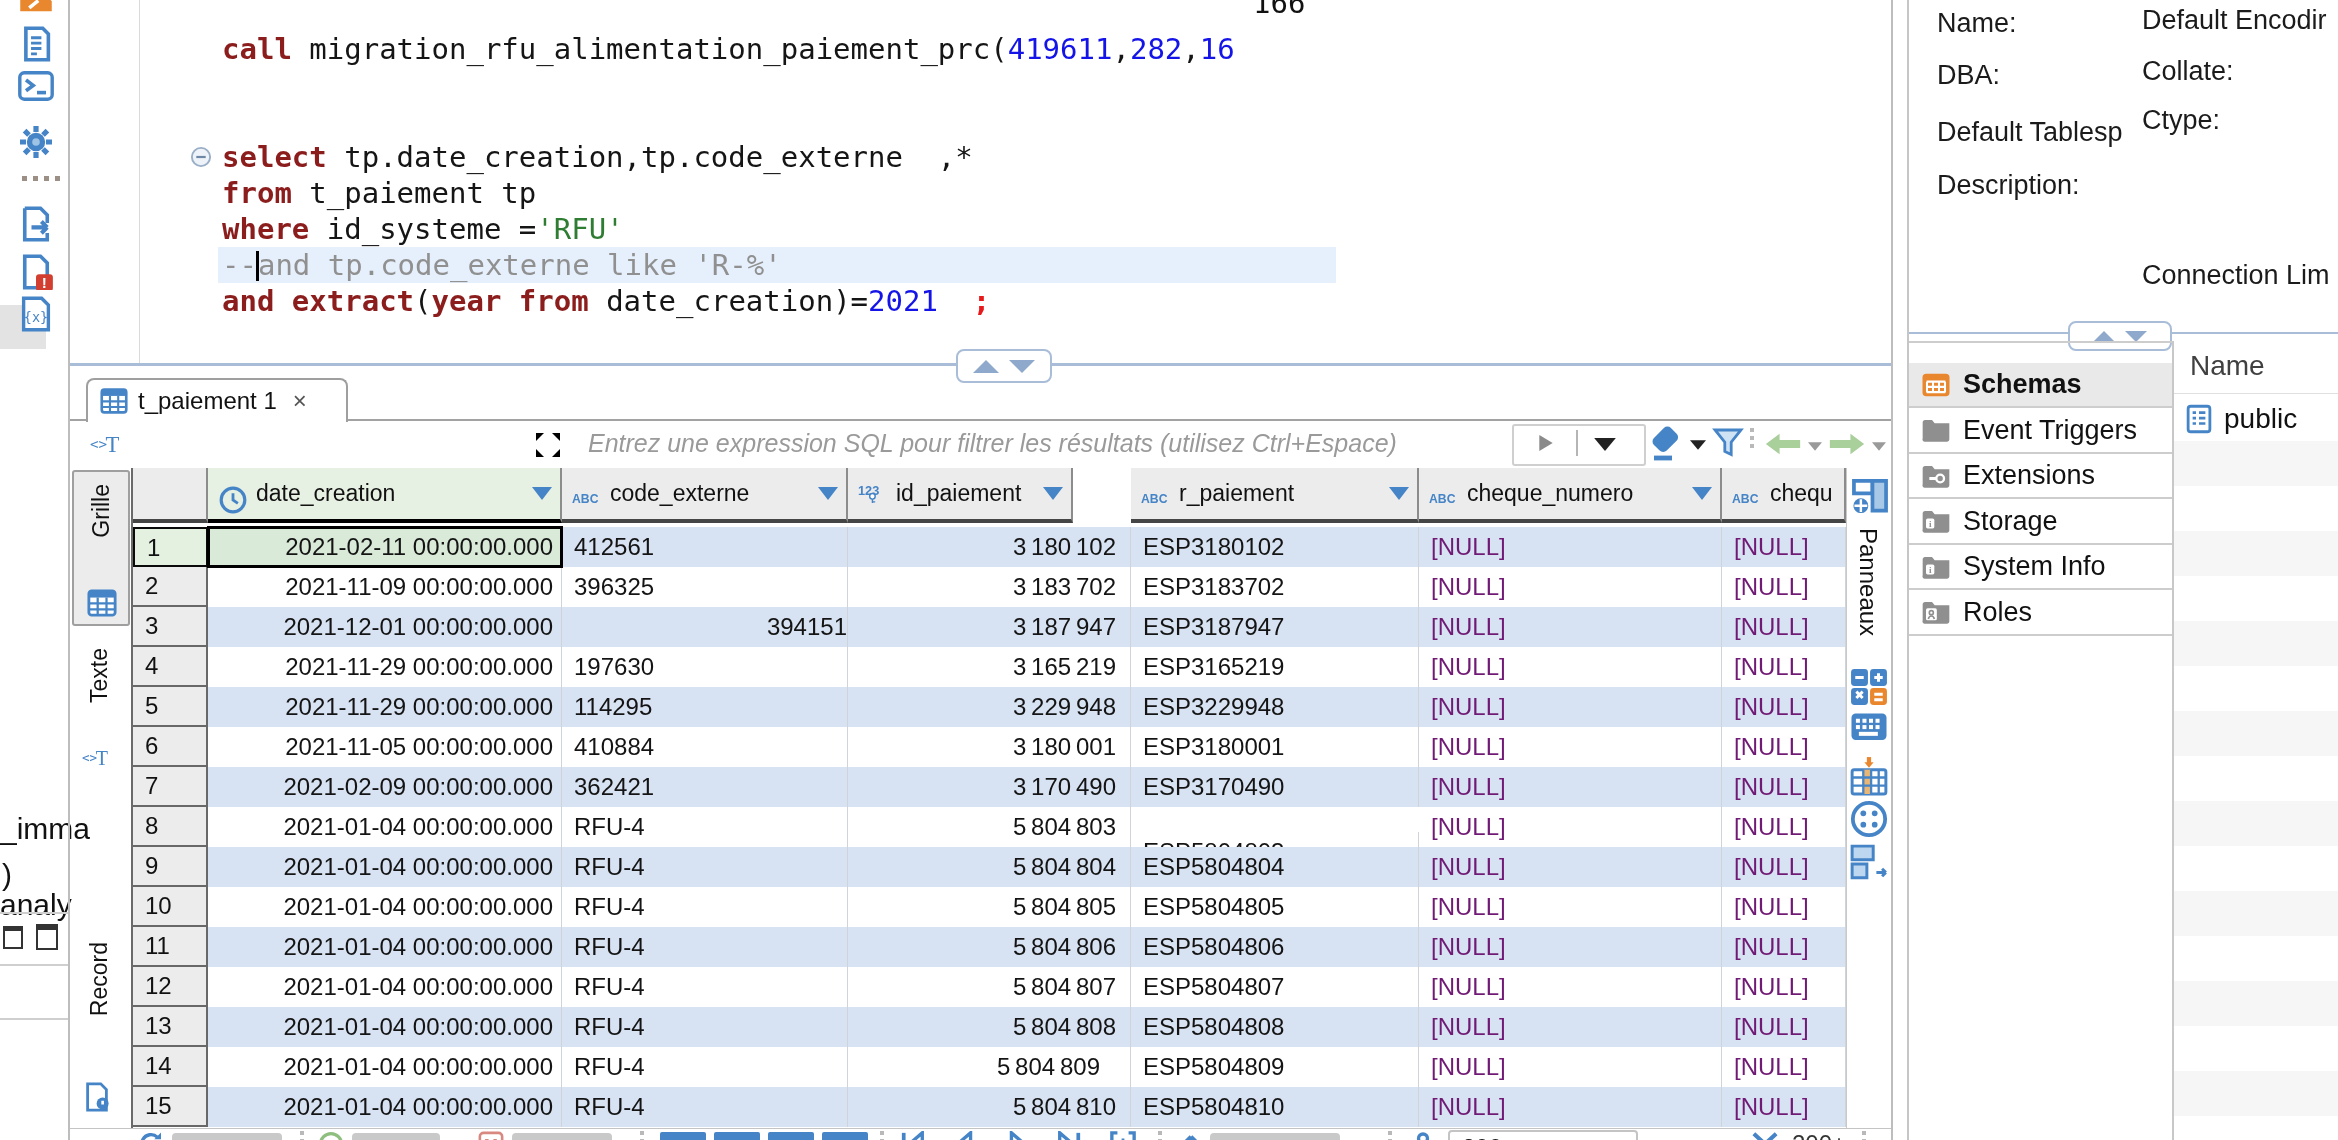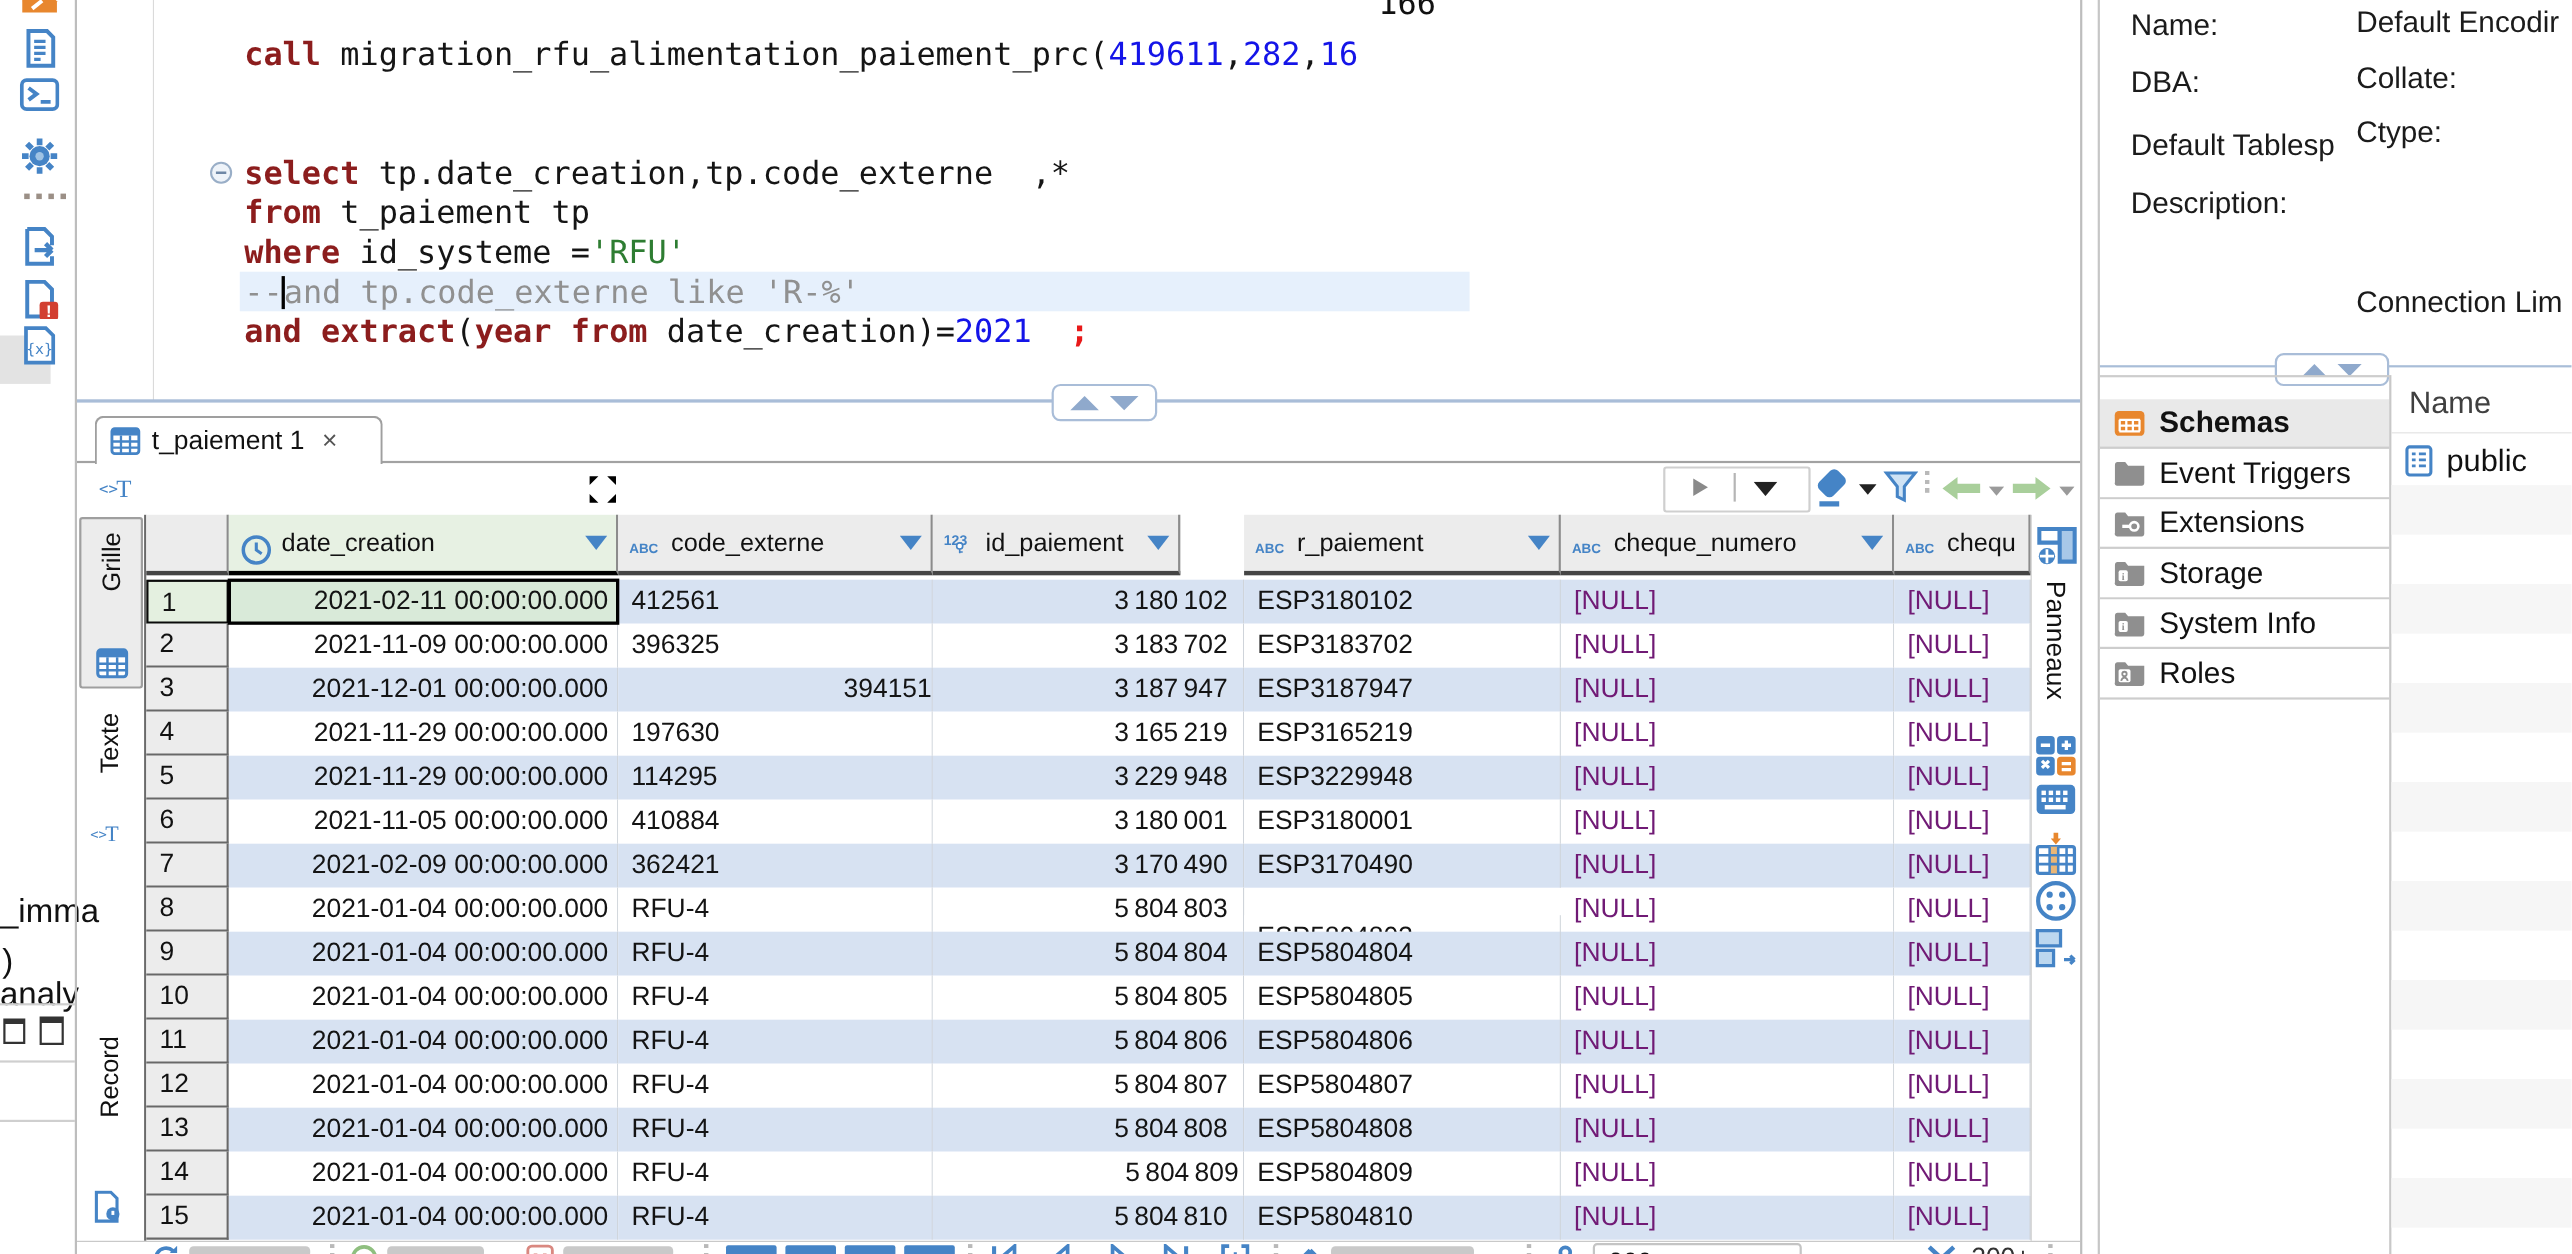--- a/index.html
+++ b/index.html
@@ -173,20 +173,21 @@
     <span class="close">×</span>
   </div>
 
   <div class="abs" style="left:90px;top:430px;width:34px;height:28px"><svg width="100%" height="100%" viewBox="0 0 24 17">
         <text x="0" y="12" font-size="10" fill="#4584c6" font-family="monospace">&lt;&gt;</text>
         <text x="11" y="14" font-size="16" fill="#4584c6" font-family="serif">T</text>
       </svg></div>
   <div class="abs" style="left:534px;top:431px;width:28px;height:28px"><svg width="100%" height="100%" viewBox="0 0 14 14">
         <path d="M5 1H1v4M9 1h4v4M5 13H1V9M9 13h4V9M1 1l4 4M13 1 9 5M1 13l4-4M13 13 9 9"></path>
       </svg></div>
+  <div id="filter-placeholder">Entrez une expression SQL pour filtrer les résultats (utilisez Ctrl+Espace)</div>
   <div class="abs" style="left:1512px;top:424px;width:130px;height:38px;border:2px solid #cfcfcf;border-radius:3px"></div>
   <div class="abs fbtn" style="left:1538px;top:432px;width:16px;height:22px">
       <svg width="100%" height="100%" viewBox="0 0 12 14">
         <path d="M1 1l10 6-10 6z" fill="#8a8a8a"></path>
       </svg>
     </div>
   <div class="vline" style="left:1576px;top:430px;width:2px;height:26px;background:#b5b5b5"></div>
   <div class="abs fbtn" style="left:1594px;top:438px;width:22px;height:13px">
       <svg width="100%" height="100%" viewBox="0 0 10 6">
         <path d="M0 0h10L5 6z" fill="#222"></path>
@@ -390,21 +391,21 @@
       <div class="gcell" style="top: 1007px;">13</div>
       <div class="dcell row-blue" style="left: 208px; top: 1007px; width: 354px; text-align: right; padding-right: 8px;">2021-01-04 00:00:00.000</div>
       <div class="dcell row-blue" style="left: 562px; top: 1007px; width: 286px; text-align: left; padding-left: 12px;">RFU-4</div>
       <div class="dcell row-blue" style="left: 848px; top: 1007px; width: 283px; text-align: right; padding-right: 14px;">5 804 808</div>
       <div class="dcell row-blue" style="left: 1131px; top: 1007px; width: 288px; text-align: left; padding-left: 12px;">ESP5804808</div>
       <div class="dcell row-blue nullv" style="left: 1419px; top: 1007px; width: 303px; text-align: left; padding-left: 12px;">[NULL]</div>
       <div class="dcell row-blue nullv" style="left: 1722px; top: 1007px; width: 124px; text-align: left; padding-left: 12px;">[NULL]</div>
       <div class="gcell" style="top: 1047px;">14</div>
       <div class="dcell row-white" style="left: 208px; top: 1047px; width: 354px; text-align: right; padding-right: 8px;">2021-01-04 00:00:00.000</div>
       <div class="dcell row-white" style="left: 562px; top: 1047px; width: 286px; text-align: left; padding-left: 12px;">RFU-4</div>
-      <div class="dcell row-white" style="left: 848px; top: 1047px; width: 283px; text-align: right; padding-right: 4px;">5 804 809</div>
+      <div class="dcell row-white" style="left: 848px; top: 1047px; width: 283px; text-align: right; padding-right: 30px;">5 804 809</div>
       <div class="dcell row-white" style="left: 1131px; top: 1047px; width: 288px; text-align: left; padding-left: 12px;">ESP5804809</div>
       <div class="dcell row-white nullv" style="left: 1419px; top: 1047px; width: 303px; text-align: left; padding-left: 12px;">[NULL]</div>
       <div class="dcell row-white nullv" style="left: 1722px; top: 1047px; width: 124px; text-align: left; padding-left: 12px;">[NULL]</div>
       <div class="gcell" style="top: 1087px;">15</div>
       <div class="dcell row-blue" style="left: 208px; top: 1087px; width: 354px; text-align: right; padding-right: 8px;">2021-01-04 00:00:00.000</div>
       <div class="dcell row-blue" style="left: 562px; top: 1087px; width: 286px; text-align: left; padding-left: 12px;">RFU-4</div>
       <div class="dcell row-blue" style="left: 848px; top: 1087px; width: 283px; text-align: right; padding-right: 14px;">5 804 810</div>
       <div class="dcell row-blue" style="left: 1131px; top: 1087px; width: 288px; text-align: left; padding-left: 12px;">ESP5804810</div>
       <div class="dcell row-blue nullv" style="left: 1419px; top: 1087px; width: 303px; text-align: left; padding-left: 12px;">[NULL]</div>
       <div class="dcell row-blue nullv" style="left: 1722px; top: 1087px; width: 124px; text-align: left; padding-left: 12px;">[NULL]</div>

